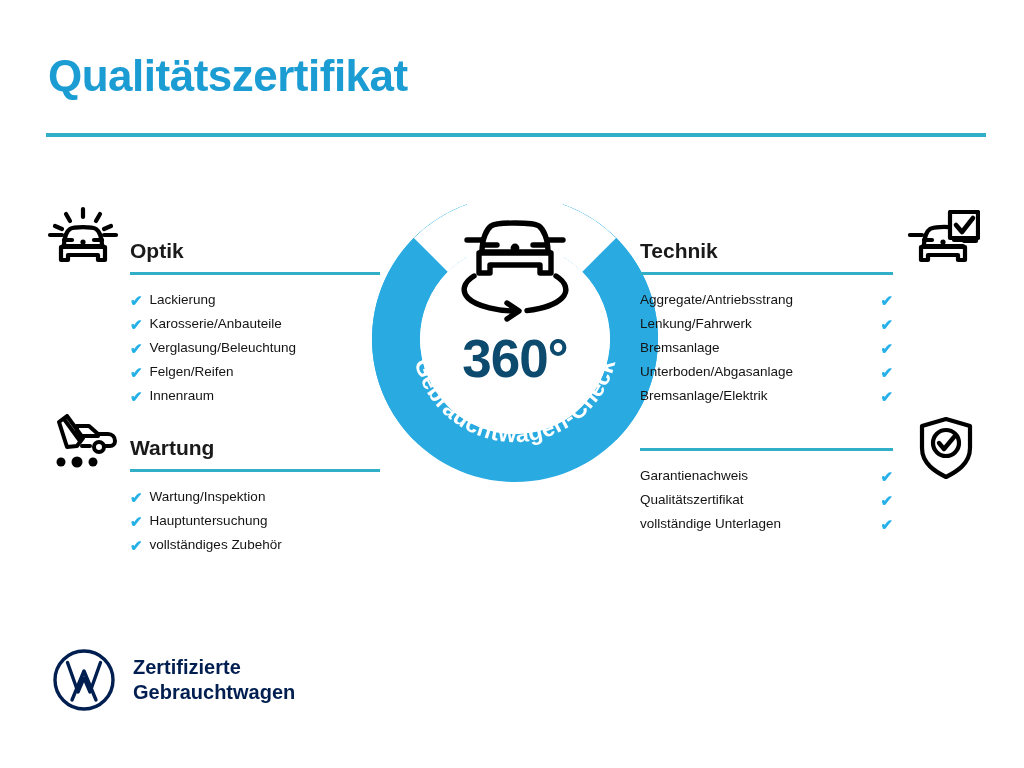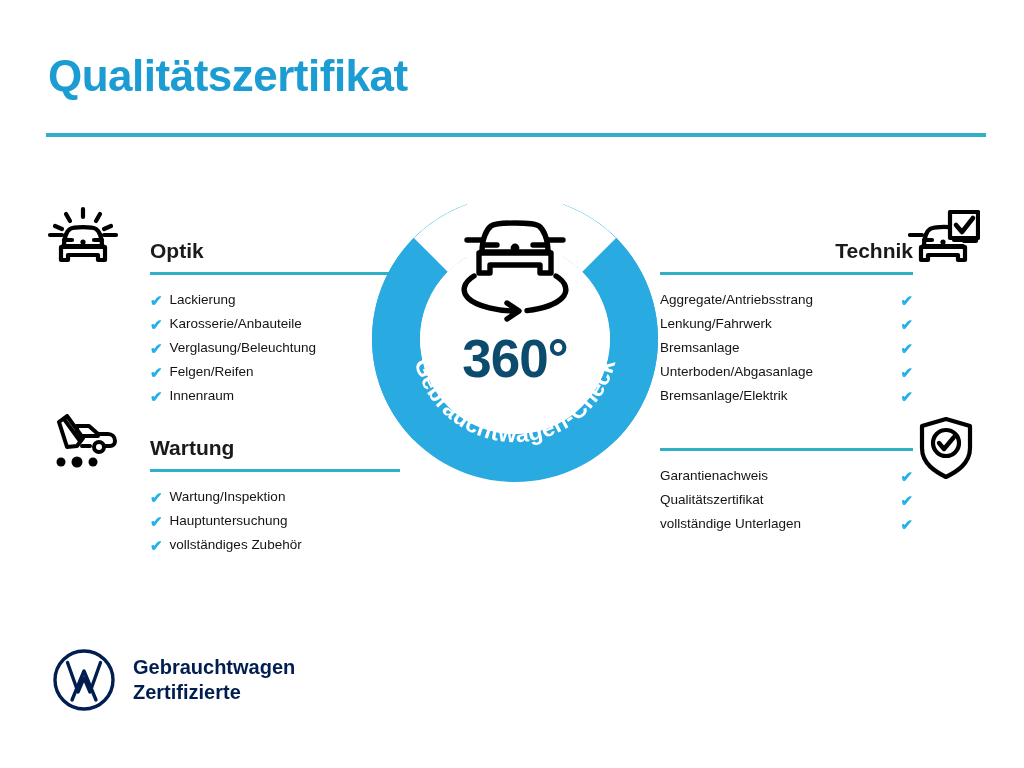--- a/index.html
+++ b/index.html
@@ -38,21 +38,21 @@
   .header-rule {
     position: absolute;
     left: 46px;
     top: 133px;
     width: 940px;
     height: 4px;
     background: #31AFC9;
   }
 
   
-  .block { position: absolute; margin-left: 20px; }
+  .block { position: absolute; }
 
   .block-heading {
     font-size: 21px;
     font-weight: bold;
     color: #1a1a1a;
     line-height: 1;
     white-space: nowrap;
   }
   .block-rule {
     height: 3px;
@@ -80,21 +80,21 @@
     font-size: 15px;
     font-weight: bold;
     line-height: 1;
   }
 
   
   .col-left .check-list li { justify-content: flex-start; }
   .col-left .check-mark { margin-right: 7px; }
 
   
-  .col-right .block-heading { text-align: right; }
+  .col-right .block-heading { }
   .col-right .check-list li { justify-content: space-between; }
   .col-right .check-mark { margin-left: 7px; }
 
   
   #block-optik    { left: 130px; top: 240px; width: 250px; }
   #block-wartung  { left: 130px; top: 437px; width: 250px; }
   #block-technik  { left: 640px; top: 240px; width: 253px; }
   #block-garantie { left: 640px; top: 437px; width: 253px; }
 
   
@@ -366,18 +366,18 @@
 
   <div id="footer-lockup">
     <div id="vw-logo">
       <svg viewBox="0 0 64 64" fill="none" stroke="#001E50" stroke-width="3.4" stroke-linecap="round" stroke-linejoin="round">
         <circle cx="32" cy="32" r="29"></circle>
         <path d="M15.5 14.5 L26 44 L32 30 L38 44 L48.5 14.5"></path>
         <path d="M20 52 L32 23 L44 52"></path>
       </svg>
     </div>
     <div class="footer-text">
+      <div>Zertifizierte</div>
       <div>Gebrauchtwagen</div>
-      <div>Zertifizierte</div>
     </div>
   </div>
 
 </div>
 
 </body></html>

